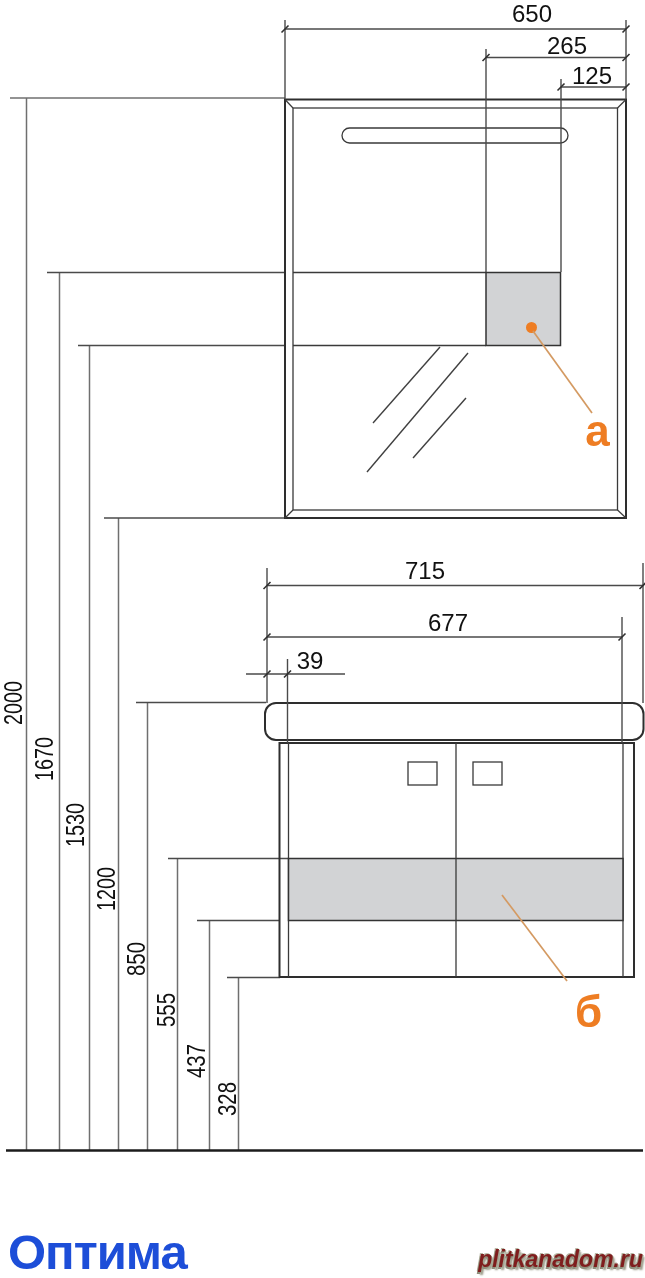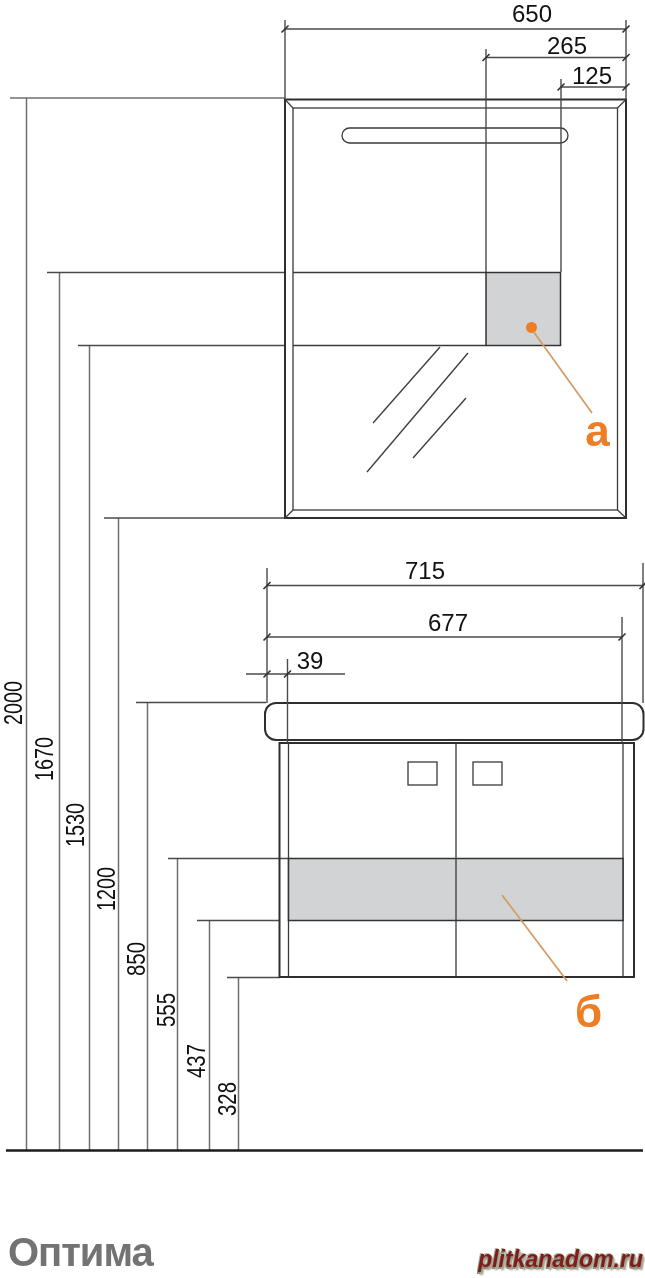--- a/index.html
+++ b/index.html
@@ -14,22 +14,22 @@
   .dim    {stroke:#4a4a4a;stroke-width:1.4;fill:none;}
   .dimgray{stroke:#6f6f6f;stroke-width:1.5;fill:none;}
   .tick   {stroke:#2f2f2f;stroke-width:1.6;}
   .floor  {stroke:#1c1c1c;stroke-width:2.6;}
   .grayfill{fill:#d2d3d5;stroke:#333333;stroke-width:1.5;}
   .leader {stroke:#d49a62;stroke-width:1.7;}
   
   .dimtext{font-family:"Liberation Sans",sans-serif;font-size:24px;fill:#111111;}
   .htext  {font-family:"Liberation Sans",sans-serif;font-size:25px;fill:#111111;}
   .callout{font-family:"Liberation Sans",sans-serif;font-size:44px;font-weight:bold;fill:#ee7d23;}
-  #product-title{position:absolute;left:8px;top:1231px;font-size:40px;font-weight:bold;
-                 color:#737373;letter-spacing:-1px;line-height:42px;}
+  #product-title{position:absolute;left:8px;top:1231px;font-size:49px;font-weight:bold;
+                 color:#1d4ed8;letter-spacing:-1px;line-height:42px;}
   #watermark{position:absolute;right:2px;top:1246px;font-size:23px;font-weight:bold;
              font-style:italic;color:#7f1d1d;letter-spacing:0px;
              text-shadow:-1px 2px 0 #8f8f7c, 1px 1px 0 #a5a592, -1px -1px 0 #b8b8a6, 2px 3px 2px #9a9a88;}
 </style>
 </head>
 <body>
 
 <div id="stage">
 <svg width="645" height="1278" viewBox="0 0 645 1278">
 

